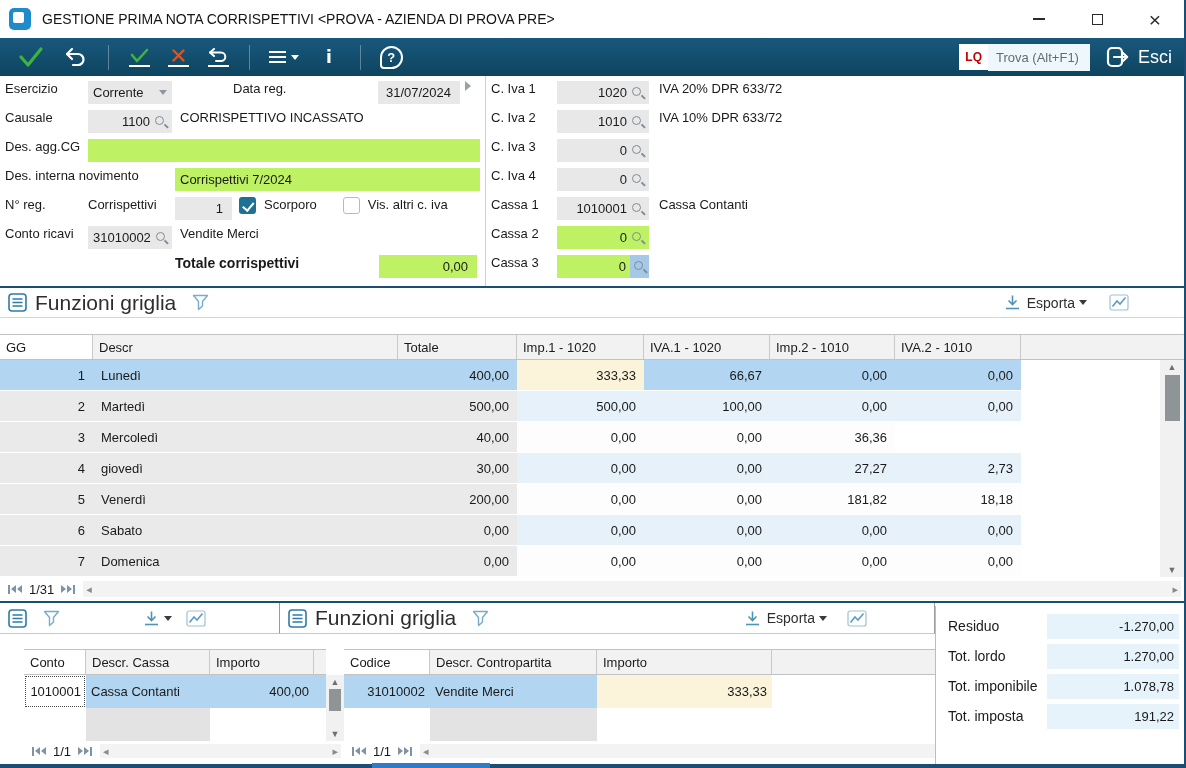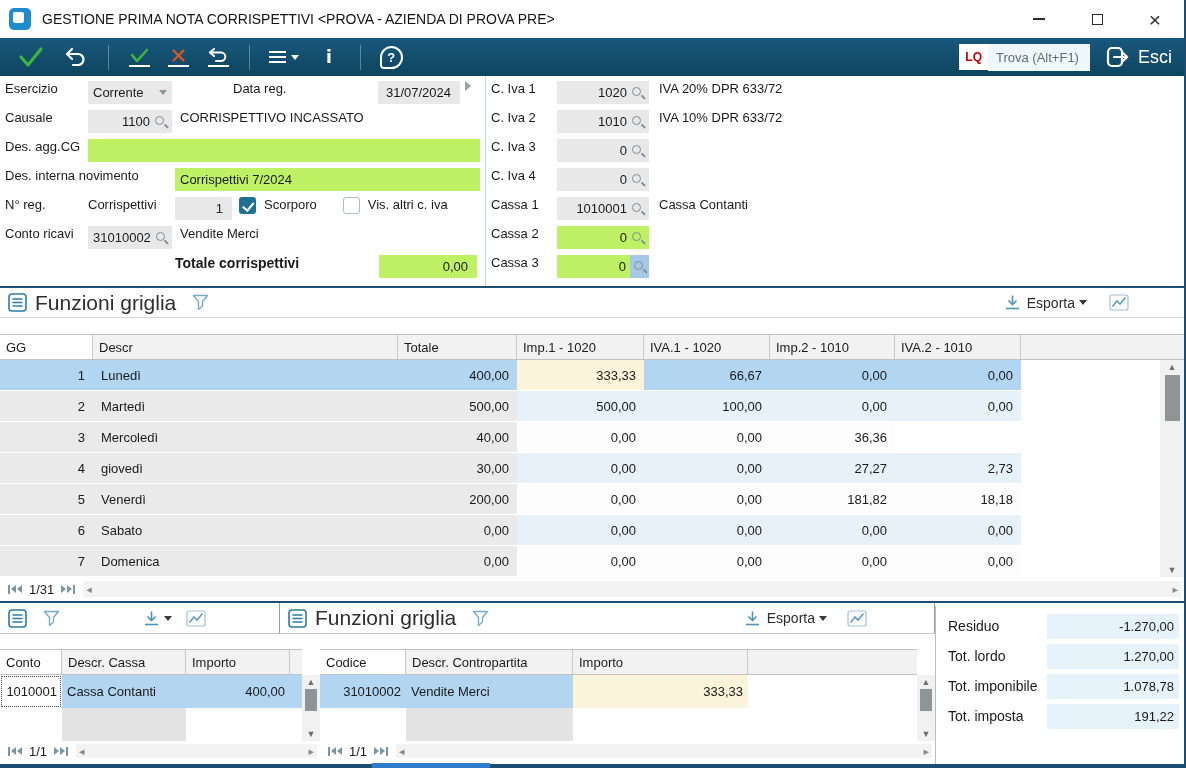--- a/index.html
+++ b/index.html
@@ -93,21 +93,21 @@
 .pnum { margin:0 3px; }
 .htrack { flex:1; height:16px; background:#f3f3f3; margin:0 3px 0 4px; display:flex; align-items:center; justify-content:space-between; padding:0 3px; }
 .harrow { color:#8a8a8a; font-size:11px; line-height:1; cursor:pointer; }
 
 .hr-navy { height:2px; background:#1c4e74; }
 
 
 .bbar { height:31px; display:flex; width:935px; }
 .bsec1 { width:280px; border-right:1px solid #9c9c9c; border-bottom:1px solid #c9c9c9; display:flex; align-items:center; padding:0 40px 0 8px; }
 .bsec2 { width:655px; border-right:1px solid #9c9c9c; border-bottom:1px solid #c9c9c9; display:flex; align-items:center; padding:0 28px 0 8px; }
-.bgrids { display:flex; width:983px; margin-top:15px; }
+.bgrids { display:flex; width:983px; margin-top:15px;justify-content:center; }
 .sghead { display:grid; height:26px; background:#f2f2f2; border-top:1px solid #c2c2c2; border-bottom:1px solid #c2c2c2; }
 .sgrow { display:grid; height:33px; }
 .sc { display:flex; align-items:center; padding:0 5px; font-size:13px; }
 .sc.num { justify-content:flex-end; }
 .selblue { background:#b2d6f2; }
 .cream { background:#fcf4da; }
 .gcell { background:#e3e3e3; }
 .dotted { outline:1.5px dotted #4a4a4a; outline-offset:-2px; background:#fff; }
 .sscol { width:18px; }
 .sstrack { margin-top:26px; height:66px; background:#f1f1f1; display:flex; flex-direction:column; align-items:center; padding:2px 0; }

